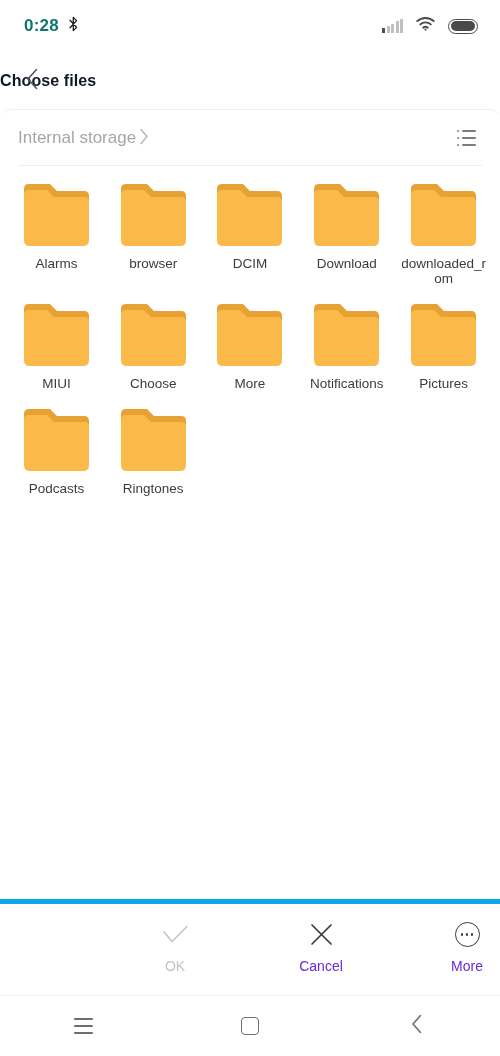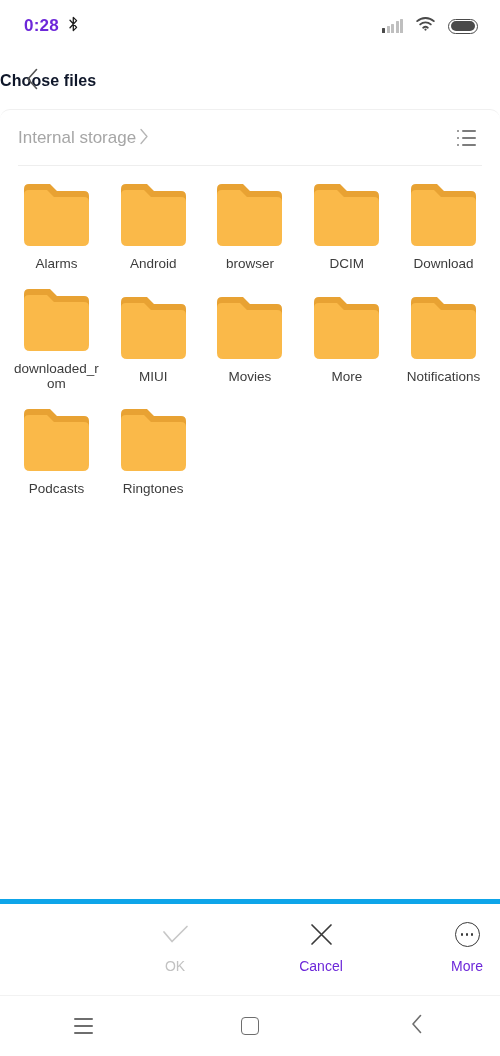--- a/index.html
+++ b/index.html
@@ -12,21 +12,21 @@
   }
   .screen { position:relative; width:500px; height:1056px; background:#fff; display:flex; flex-direction:column; }
 
   
   .statusbar {
     height:52px; flex:0 0 52px;
     display:flex; align-items:center; justify-content:space-between;
     padding:0 22px 0 24px;
   }
   .sb-left { display:flex; align-items:center; gap:9px; }
-  .sb-clock { font-size:17px; font-weight:bold; color:#6d28d9; letter-spacing:0.2px; }
+  .sb-clock { font-size:17px; font-weight:bold; color:#0f766e; letter-spacing:0.2px; }
   .sb-right { display:flex; align-items:center; gap:13px; }
 
   .bt-icon { display:block; }
   .signal { display:flex; align-items:flex-end; gap:1.5px; height:14px; }
   .signal i { display:block; width:3px; background:#bfbfbf; border-radius:0.5px; }
   .signal i.b1 { height:5px;  background:#4a4a4a; }
   .signal i.b2 { height:7px;  }
   .signal i.b3 { height:9.5px; }
   .signal i.b4 { height:12px; }
   .signal i.b5 { height:14px; }
@@ -72,21 +72,21 @@
 
   
   .filearea { flex:1 1 auto; overflow:hidden; padding-top:10px; }
   .grid {
     display:grid; grid-template-columns:repeat(5, 1fr);
     row-gap:4px;
     padding:0 8px;
   }
   .cell {
     display:flex; flex-direction:column; align-items:center;
-    padding:8px 2px 6px; cursor:pointer;justify-content:center;
+    padding:8px 2px 6px; cursor:pointer;
   }
   .folder {
     width:65px; height:63px; position:relative;
   }
   .folder svg { display:block; width:65px; height:63px; }
   .cell-label {
     margin-top:9px; font-size:13.5px; color:#3c3c3c; text-align:center;
     line-height:15px; width:86px; word-break:break-all;
   }
 
@@ -205,29 +205,20 @@
           </div>
           <div class="cell-label">Alarms</div>
         </div>
         <div class="cell">
           <div class="folder">
             <svg viewBox="0 0 65 63">
               <path d="M0 5 Q0 0 5 0 L26 0 L33 7 L60 7 Q65 7 65 12 L65 18 L0 18 Z" fill="#e8a233"></path>
               <path d="M0 11 Q0 6 5 6 L23 6 L30 13 L60 13 Q65 13 65 18 L65 56 Q65 62 59 62 L6 62 Q0 62 0 56 Z" fill="#fab949"></path>
             </svg>
           </div>
-          <div class="cell-label">Android</div>
-        </div>
-        <div class="cell">
-          <div class="folder">
-            <svg viewBox="0 0 65 63">
-              <path d="M0 5 Q0 0 5 0 L26 0 L33 7 L60 7 Q65 7 65 12 L65 18 L0 18 Z" fill="#e8a233"></path>
-              <path d="M0 11 Q0 6 5 6 L23 6 L30 13 L60 13 Q65 13 65 18 L65 56 Q65 62 59 62 L6 62 Q0 62 0 56 Z" fill="#fab949"></path>
-            </svg>
-          </div>
           <div class="cell-label">browser</div>
         </div>
         <div class="cell">
           <div class="folder">
             <svg viewBox="0 0 65 63">
               <path d="M0 5 Q0 0 5 0 L26 0 L33 7 L60 7 Q65 7 65 12 L65 18 L0 18 Z" fill="#e8a233"></path>
               <path d="M0 11 Q0 6 5 6 L23 6 L30 13 L60 13 Q65 13 65 18 L65 56 Q65 62 59 62 L6 62 Q0 62 0 56 Z" fill="#fab949"></path>
             </svg>
           </div>
           <div class="cell-label">DCIM</div>
@@ -259,39 +250,48 @@
           </div>
           <div class="cell-label">MIUI</div>
         </div>
         <div class="cell">
           <div class="folder">
             <svg viewBox="0 0 65 63">
               <path d="M0 5 Q0 0 5 0 L26 0 L33 7 L60 7 Q65 7 65 12 L65 18 L0 18 Z" fill="#e8a233"></path>
               <path d="M0 11 Q0 6 5 6 L23 6 L30 13 L60 13 Q65 13 65 18 L65 56 Q65 62 59 62 L6 62 Q0 62 0 56 Z" fill="#fab949"></path>
             </svg>
           </div>
-          <div class="cell-label">Movies</div>
+          <div class="cell-label">Choose</div>
         </div>
         <div class="cell">
           <div class="folder">
             <svg viewBox="0 0 65 63">
               <path d="M0 5 Q0 0 5 0 L26 0 L33 7 L60 7 Q65 7 65 12 L65 18 L0 18 Z" fill="#e8a233"></path>
               <path d="M0 11 Q0 6 5 6 L23 6 L30 13 L60 13 Q65 13 65 18 L65 56 Q65 62 59 62 L6 62 Q0 62 0 56 Z" fill="#fab949"></path>
             </svg>
           </div>
           <div class="cell-label">More</div>
         </div>
         <div class="cell">
           <div class="folder">
             <svg viewBox="0 0 65 63">
               <path d="M0 5 Q0 0 5 0 L26 0 L33 7 L60 7 Q65 7 65 12 L65 18 L0 18 Z" fill="#e8a233"></path>
               <path d="M0 11 Q0 6 5 6 L23 6 L30 13 L60 13 Q65 13 65 18 L65 56 Q65 62 59 62 L6 62 Q0 62 0 56 Z" fill="#fab949"></path>
             </svg>
           </div>
           <div class="cell-label">Notifications</div>
+        </div>
+        <div class="cell">
+          <div class="folder">
+            <svg viewBox="0 0 65 63">
+              <path d="M0 5 Q0 0 5 0 L26 0 L33 7 L60 7 Q65 7 65 12 L65 18 L0 18 Z" fill="#e8a233"></path>
+              <path d="M0 11 Q0 6 5 6 L23 6 L30 13 L60 13 Q65 13 65 18 L65 56 Q65 62 59 62 L6 62 Q0 62 0 56 Z" fill="#fab949"></path>
+            </svg>
+          </div>
+          <div class="cell-label">Pictures</div>
         </div>
         <div class="cell">
           <div class="folder">
             <svg viewBox="0 0 65 63">
               <path d="M0 5 Q0 0 5 0 L26 0 L33 7 L60 7 Q65 7 65 12 L65 18 L0 18 Z" fill="#e8a233"></path>
               <path d="M0 11 Q0 6 5 6 L23 6 L30 13 L60 13 Q65 13 65 18 L65 56 Q65 62 59 62 L6 62 Q0 62 0 56 Z" fill="#fab949"></path>
             </svg>
           </div>
           <div class="cell-label">Podcasts</div>
         </div>

